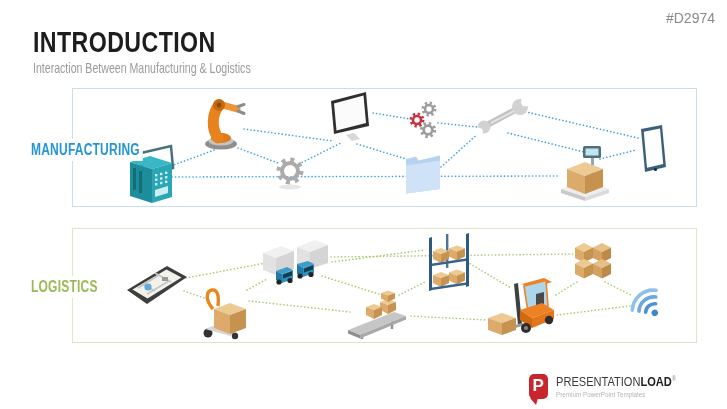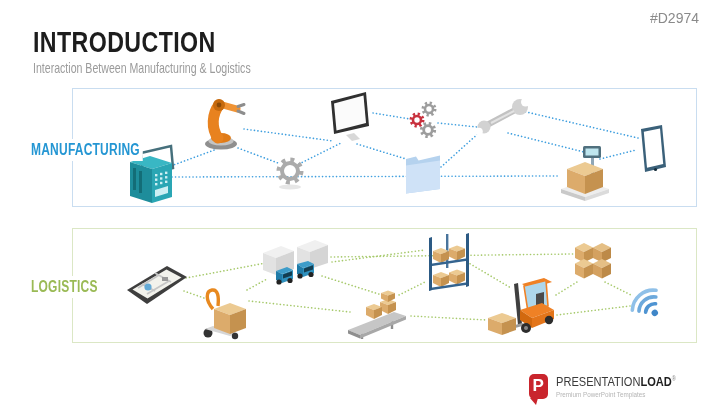--- a/index.html
+++ b/index.html
@@ -1,21 +1,21 @@
 <!DOCTYPE html>
 <html style="--title: #1d1d1d; --subtitle: #9b9b9b; --tag: #8a8a8a; --accent-mfg: #2496d3; --accent-log: #9aba55; --border-mfg: #c9ddf0; --border-log: #dbe7c5; --line-mfg: #3f9fdf; --line-log: #a6c96b; --brand-red: #c9252d;"><head>
 <meta charset="utf-8">
 <style>
   html,body{margin:0;padding:0;}
   body{
     width:727px;height:409px;position:relative;overflow:hidden;
     background:#ffffff;font-family:"Liberation Sans",sans-serif;
   }
   
-  #slide-tag{position:absolute;top:10px;right:28px;font-size:14px;color:var(--tag,#8a8a8a);}
+  #slide-tag{position:absolute;top:10px;right:12px;font-size:14px;color:var(--tag,#8a8a8a);}
   #page-title{
     position:absolute;left:33px;top:26px;font-size:29px;font-weight:bold;color:var(--title,#1d1d1d);
     transform:scaleX(.80);transform-origin:left top;white-space:nowrap;display:block;letter-spacing:.5px;
   }
   #page-subtitle{
     position:absolute;left:33px;top:60px;font-size:14.5px;color:var(--subtitle,#9b9b9b);
     transform:scaleX(.73);transform-origin:left top;white-space:nowrap;display:block;
   }
   
   .panel{position:absolute;left:72px;width:623px;background:#fff;border:1px solid;z-index:1;}

